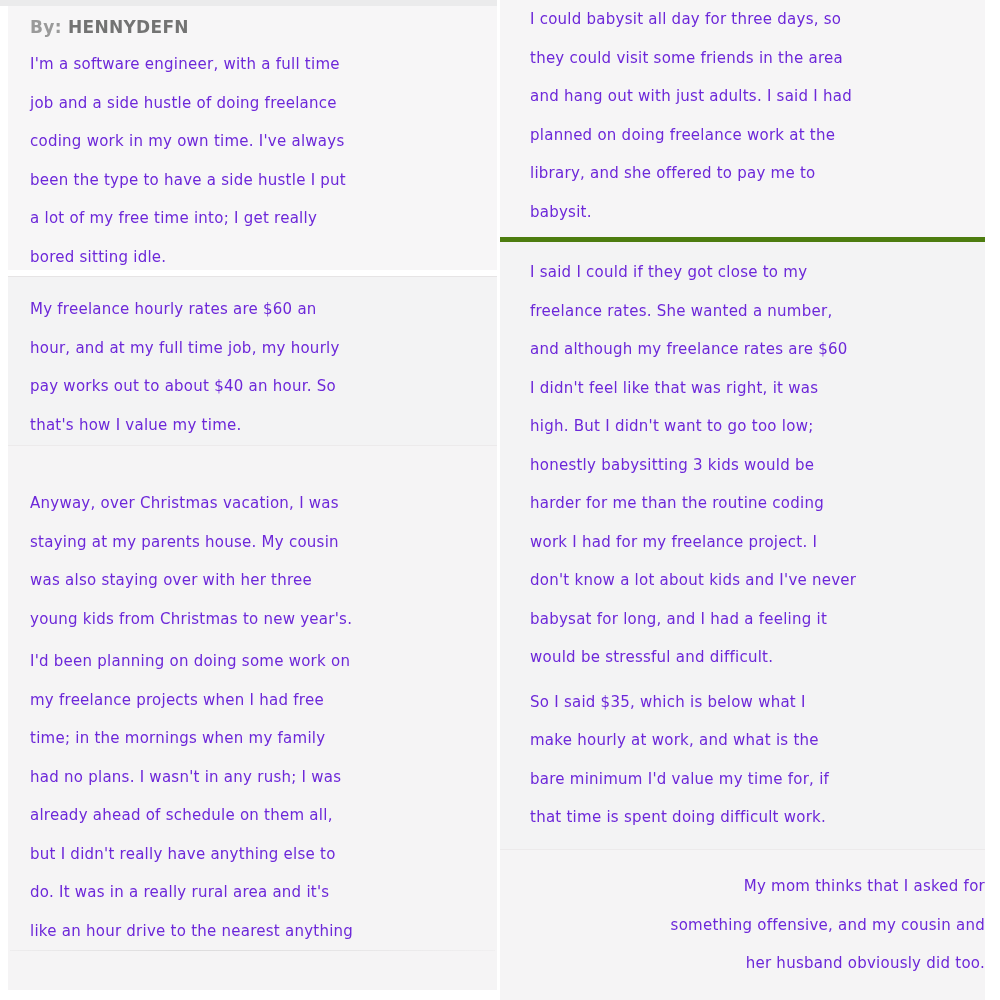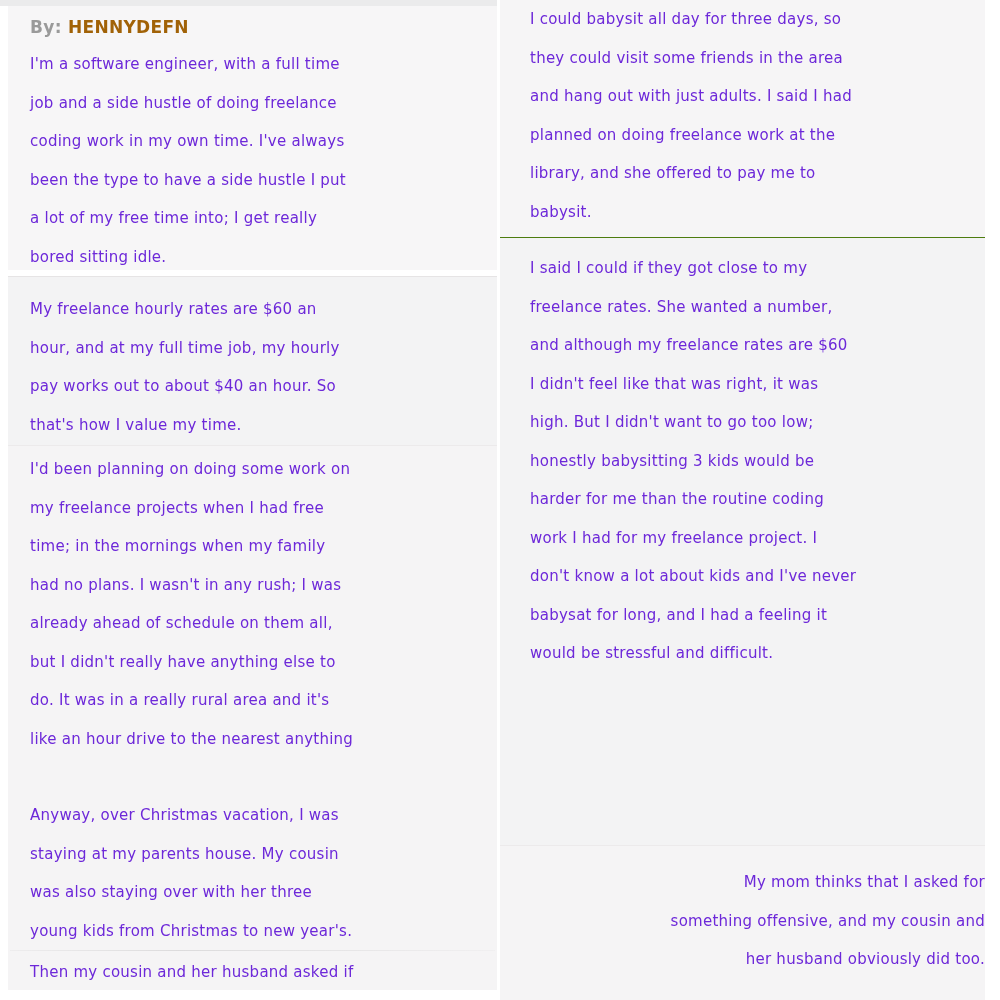--- a/index.html
+++ b/index.html
@@ -33,32 +33,32 @@
     left: 500px; top: 0;
     width: 485px; height: 1000px;
   }
   .strip { width: 100%; }
   
   .l-strip1 { height: 264px; background: #f7f6f7; }
   .l-strip2 { height: 168px; background: #f3f3f4; border-top: 1px solid #e6e4e5; margin-top: 6px; }
   .l-strip3 { height: 551px; background: #f5f4f5; border-top: 1px solid #eceaeb; }
   
   .r-strip1 { height: 237px; background: #f6f5f6; }
-  .r-strip2 { height: 607px; background: #f3f3f4; border-top: 1px solid #4d7c0f; }
+  .r-strip2 { height: 607px; background: #f3f3f4; border-top: 5px solid #4d7c0f; }
   .r-strip3 { height: 155px; background: #f5f4f5; border-top: 1px solid #eceaeb; text-align: right; }
 
   .byline {
     padding: 9px 0 0 22px;
     font-size: 17px;
     line-height: 24px;
     font-weight: bold;
     color: #9a9a9a;
     letter-spacing: 0.3px;
   }
-  .byline .author { color: #a16207; }
+  .byline .author { color: #737373; }
 
   .para {
     white-space: pre;
     font-size: 15px;
     line-height: 38.5px;
     color: #6d28d9;
     letter-spacing: 0.25px;
     padding-left: 22px;
   }
   .col-right .para { padding-left: 30px; }
@@ -95,34 +95,33 @@
 a lot of my free time into; I get really
 bored sitting idle.</div>
     </div>
     <div class="strip l-strip2">
       <div class="para p-l2">My freelance hourly rates are $60 an
 hour, and at my full time job, my hourly
 pay works out to about $40 an hour. So
 that's how I value my time.</div>
     </div>
     <div class="strip l-strip3">
+      <div class="para p-l3">Anyway, over Christmas vacation, I was
+staying at my parents house. My cousin
+was also staying over with her three
+young kids from Christmas to new year's.</div>
       <div class="para p-l4">I'd been planning on doing some work on
 my freelance projects when I had free
 time; in the mornings when my family
 had no plans. I wasn't in any rush; I was
 already ahead of schedule on them all,
 but I didn't really have anything else to
 do. It was in a really rural area and it's
 like an hour drive to the nearest anything</div>
-      <div class="para p-l3">Anyway, over Christmas vacation, I was
-staying at my parents house. My cousin
-was also staying over with her three
-young kids from Christmas to new year's.</div>
       <div class="seam"></div>
-      <div class="para p-l5">Then my cousin and her husband asked if</div>
     </div>
   </div>
 
   <div class="col col-right">
     <div class="strip r-strip1">
       <div class="para p-r1">I could babysit all day for three days, so
 they could visit some friends in the area
 and hang out with just adults. I said I had
 planned on doing freelance work at the
 library, and she offered to pay me to
@@ -133,20 +132,24 @@
 freelance rates. She wanted a number,
 and although my freelance rates are $60
 I didn't feel like that was right, it was
 high. But I didn't want to go too low;
 honestly babysitting 3 kids would be
 harder for me than the routine coding
 work I had for my freelance project. I
 don't know a lot about kids and I've never
 babysat for long, and I had a feeling it
 would be stressful and difficult.</div>
+      <div class="para p-r3">So I said $35, which is below what I
+make hourly at work, and what is the
+bare minimum I'd value my time for, if
+that time is spent doing difficult work.</div>
     </div>
     <div class="strip r-strip3">
       <div class="para p-r4">My mom thinks that I asked for
 something offensive, and my cousin and
 her husband obviously did too.</div>
     </div>
   </div>
 </div>
 
 </body></html>

